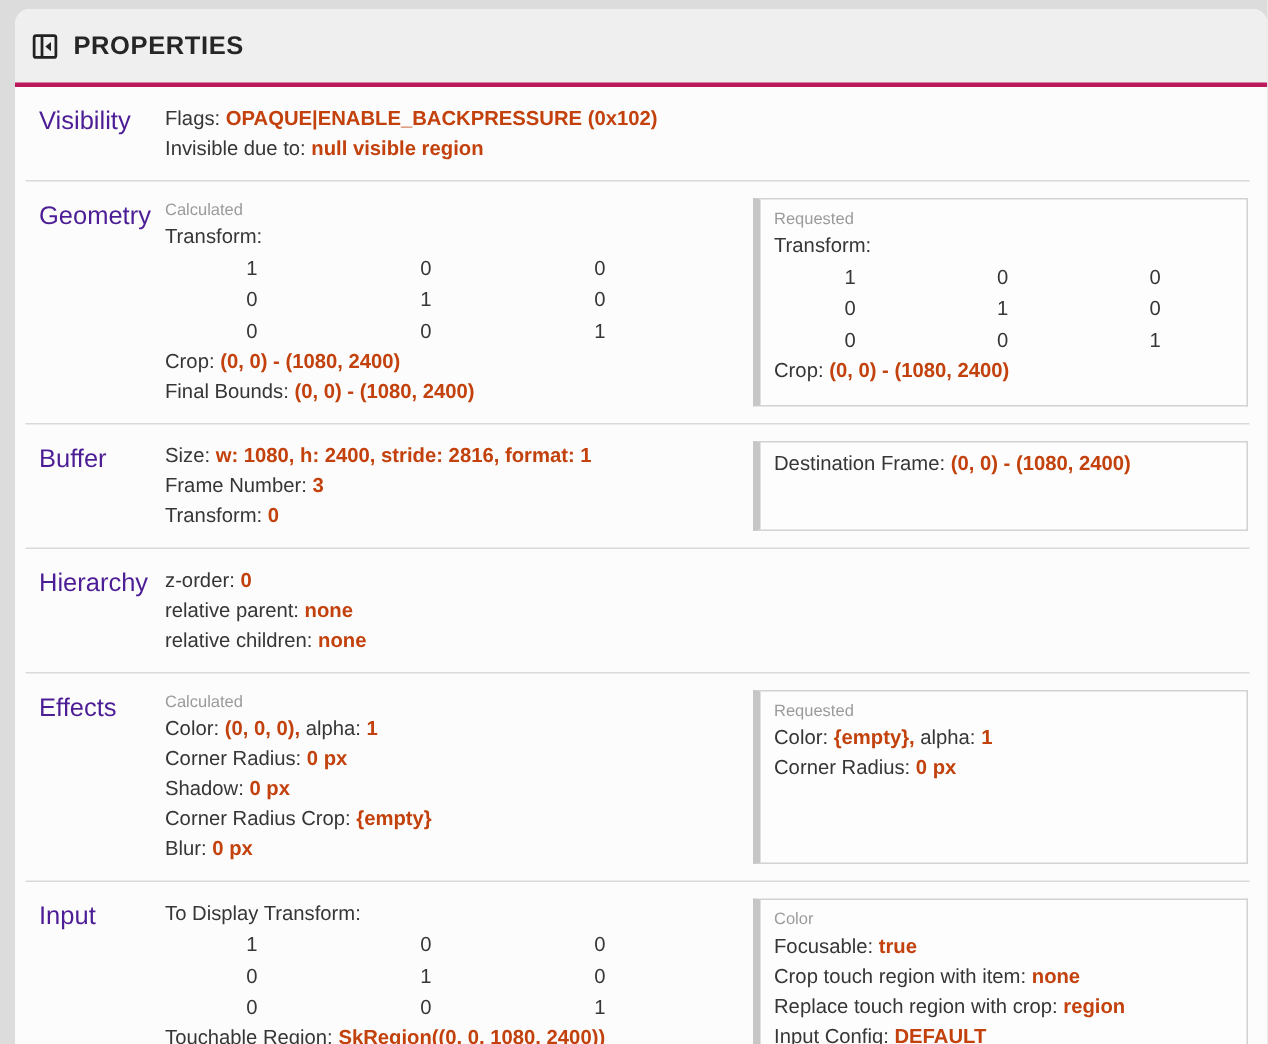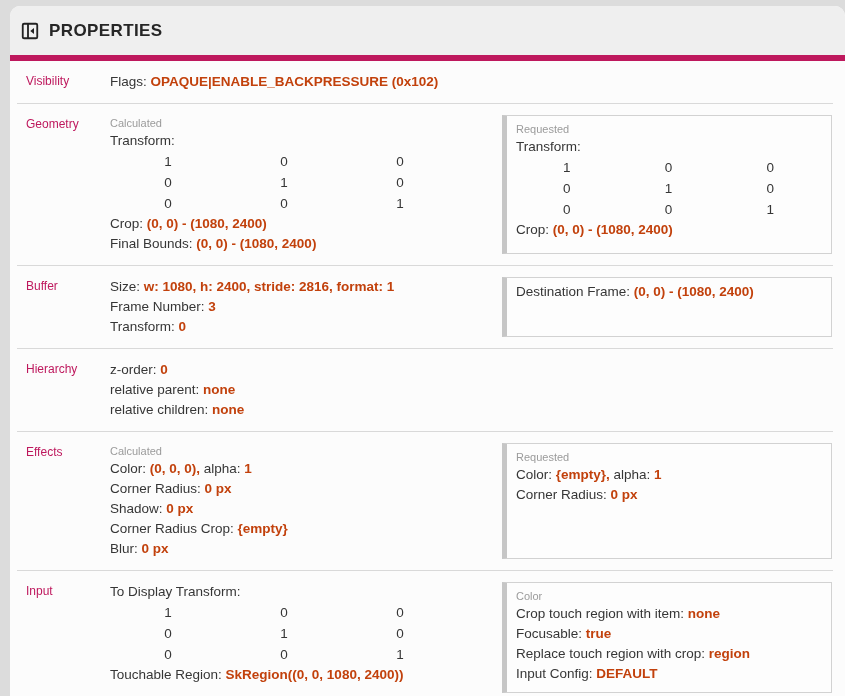--- a/index.html
+++ b/index.html
@@ -1,28 +1,28 @@
 <!DOCTYPE html>
 <html><head>
 <meta charset="utf-8">
 <style>
   html,body{margin:0;padding:0;}
   body{font-family:"Liberation Sans",sans-serif;background:#dcdcdc;}
   .page{width:845px;height:696px;background:#dcdcdc;overflow:hidden;position:relative;}
   .card{margin:6px 0 0 10px;width:835px;height:690px;background:#fcfcfc;
         border-radius:10px 10px 0 0;overflow:hidden;}
   .header{height:49px;background:#efefef;display:flex;align-items:center;
-          padding-left:10px;border-bottom:6px solid #be185d;}
+          padding-left:10px;border-bottom:3px solid #be185d;}
   .hicon{width:20px;height:20px;margin-right:9px;display:flex;align-items:center;justify-content:center;cursor:pointer;}
   .htitle{font-size:17px;font-weight:700;color:#262626;letter-spacing:.4px;}
   .body{padding:0 12px 0 7px;}
   .section{display:grid;grid-template-columns:84px 1fr 374px;
            padding:11px 1px 11px 9px;border-bottom:1px solid #d9d9d9;}
   .section:last-child{border-bottom:none;}
-  .sec-label{font-size:12px;color:#be185d;padding-top:2px;}
+  .sec-label{font-size:17px;color:#4c1d95;padding-top:2px;}
   .caption{font-size:11px;color:#9b9b9b;line-height:15px;padding-top:1px;}
   .prop{font-size:13.5px;color:#363636;line-height:20px;white-space:nowrap;}
   .prop .b{font-weight:700;color:#c2410c;}
   .matrix-row{display:grid;grid-template-columns:repeat(3,1fr);
               font-size:13.5px;color:#363636;line-height:21px;text-align:center;}
   .sec-right{min-width:0;padding-left:44px;}
   .box{border:1px solid #d2d2d2;border-left:5px solid #c6c6c6;background:#fdfdfd;
        padding:4px 10px 8px 9px;height:100%;box-sizing:border-box;}
   .box .caption{padding-top:2px;}
 </style>
@@ -39,20 +39,21 @@
           <path d="M16.8 8.3 L12.3 12 L16.8 15.7 Z" fill="#222"></path>
         </svg>
       </span>
       <span class="htitle">PROPERTIES</span>
     </div>
     <div class="body" id="sections">
         <div class="section">
           <div class="sec-label">Visibility</div>
           <div class="sec-left">
             <div class="prop"><span>Flags: </span><span class="b">OPAQUE|ENABLE_BACKPRESSURE (0x102)</span></div>
+            <div class="prop"><span>Invisible due to: </span><span class="b">null visible region</span></div>
           </div>
           <div class="sec-right"></div>
         </div>
         <div class="section">
           <div class="sec-label">Geometry</div>
           <div class="sec-left">
             <div class="caption">Calculated</div>
             <div class="prop"><span>Transform:</span></div>
             <div class="matrix-row">
               <span class="mcell">1</span>
@@ -152,22 +153,22 @@
             <div class="matrix-row">
               <span class="mcell">0</span>
               <span class="mcell">0</span>
               <span class="mcell">1</span>
             </div>
             <div class="prop"><span>Touchable Region: </span><span class="b">SkRegion((0, 0, 1080, 2400))</span></div>
           </div>
           <div class="sec-right">
             <div class="box">
               <div class="caption">Color</div>
+              <div class="prop"><span>Focusable: </span><span class="b">true</span></div>
               <div class="prop"><span>Crop touch region with item: </span><span class="b">none</span></div>
-              <div class="prop"><span>Focusable: </span><span class="b">true</span></div>
               <div class="prop"><span>Replace touch region with crop: </span><span class="b">region</span></div>
               <div class="prop"><span>Input Config: </span><span class="b">DEFAULT</span></div>
             </div>
           </div>
         </div>
       </div>
   </div>
 </div>
 
 </body></html>

